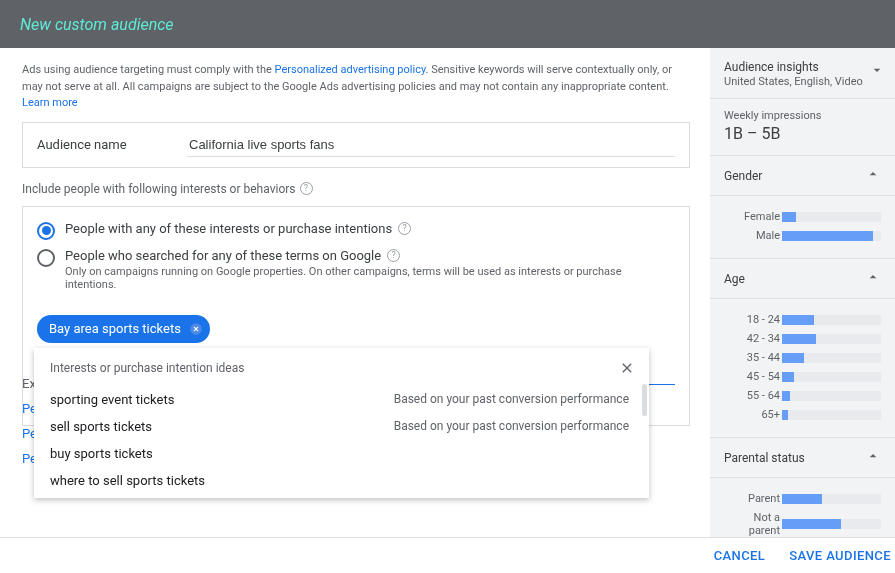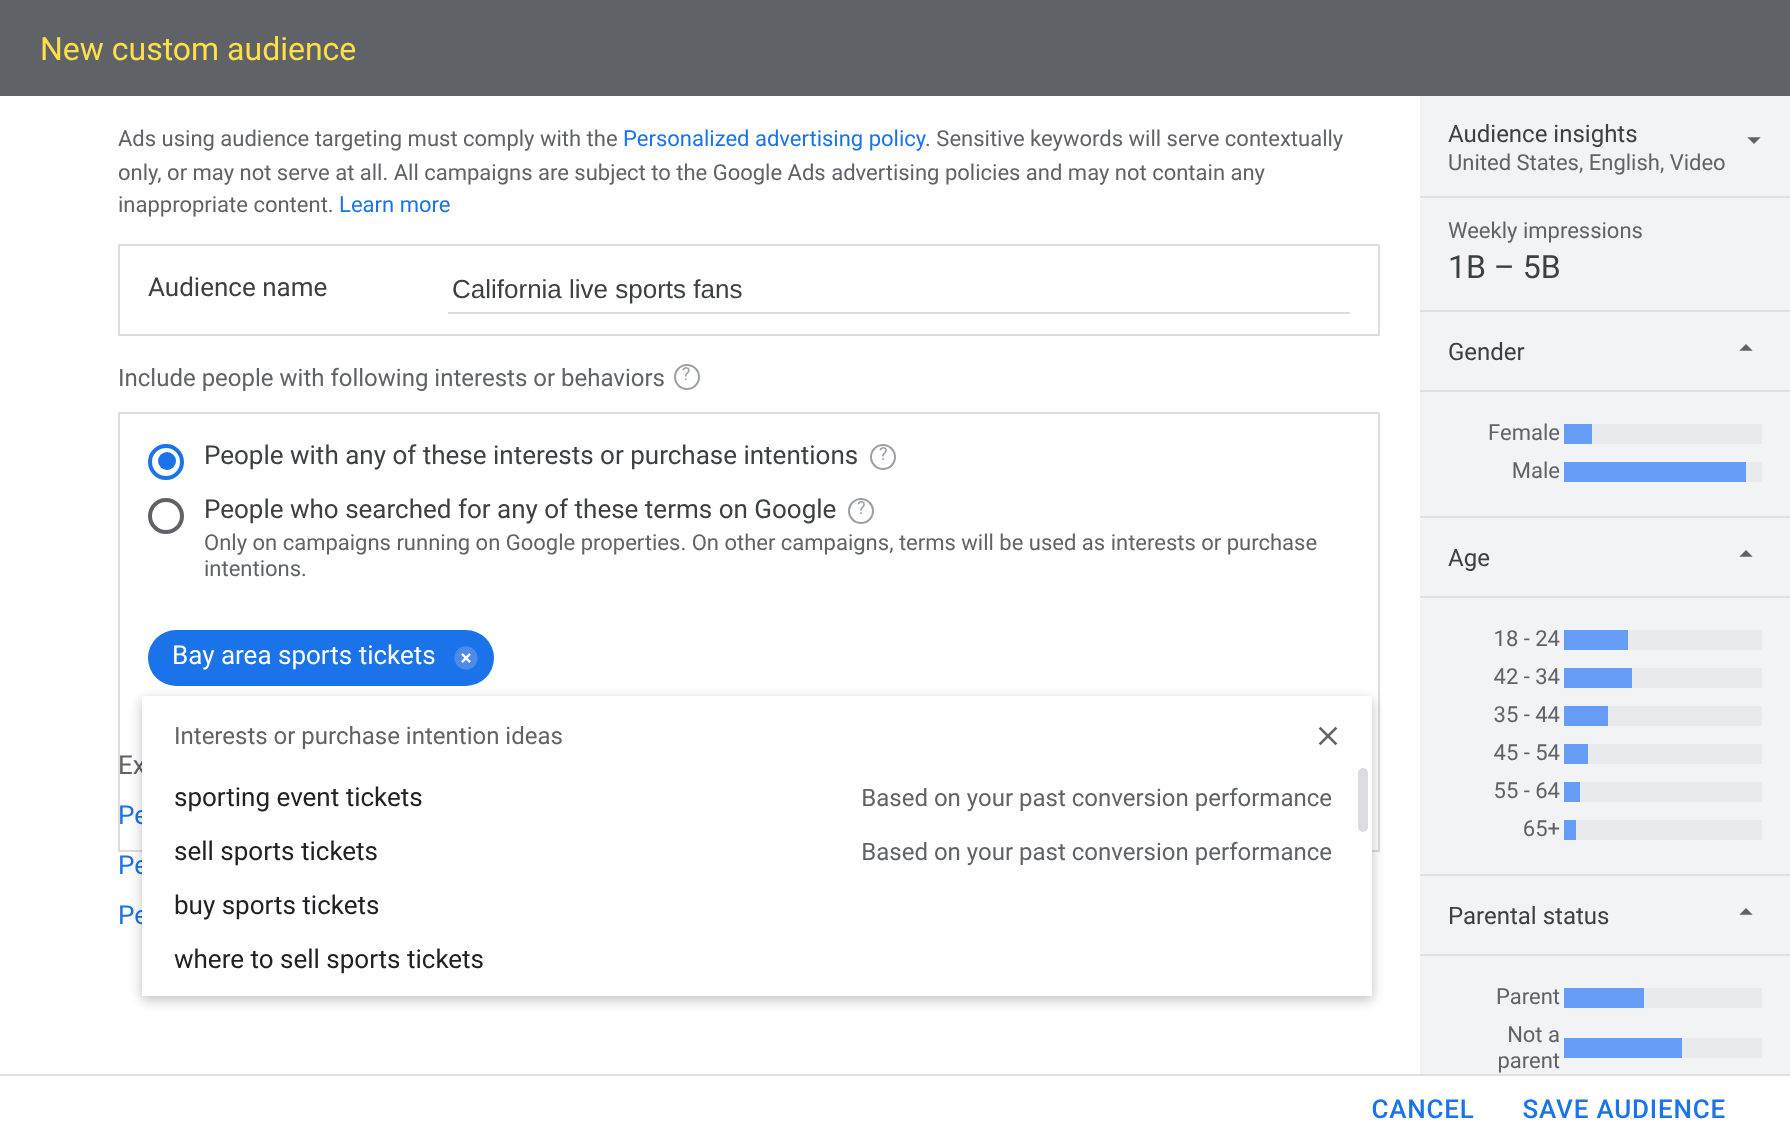--- a/index.html
+++ b/index.html
@@ -9,38 +9,38 @@
     color: #3c4043;
     background: #fff;
     width: 895px;
     height: 573px;
     overflow: hidden;
     display: flex;
     flex-direction: column;
   }
   .header {
     background: #5f6368;
-    color: #fde047;
+    color: #5eead4;
     height: 48px;
     display: flex;
     align-items: center;
     padding: 0 20px;
     font-size: 16px;
     font-weight: 400;
+    font-style: italic;
   }
   .body {
     display: flex;
     flex: 1;
     overflow: hidden;
   }
   .left {
     flex: 1;
     padding: 14px 20px 0 22px;
     position: relative;
-    margin-left: 37px;
   }
   .right {
     width: 185px;
     background: #f1f3f4;
     overflow: hidden;
     font-size: 12px;
     color: #3c4043;
   }
   .disclaimer {
     font-size: 11px;
@@ -224,21 +224,21 @@
   .bar-track { flex: 1; height: 10px; background: #e8eaed; }
   .bar-fill { height: 100%; background: #669df6; }
 
   
   .footer {
     height: 36px;
     border-top: 1px solid #e0e0e0;
     display: flex;
     justify-content: flex-end;
     align-items: center;
-    padding: 0 32px;
+    padding: 0 4px;
     gap: 24px;
     background: #fff;
   }
   .fbtn {
     color: #1a73e8;
     font-size: 13px;
     font-weight: 500;
     letter-spacing: 0.4px;
     cursor: pointer;
   }

